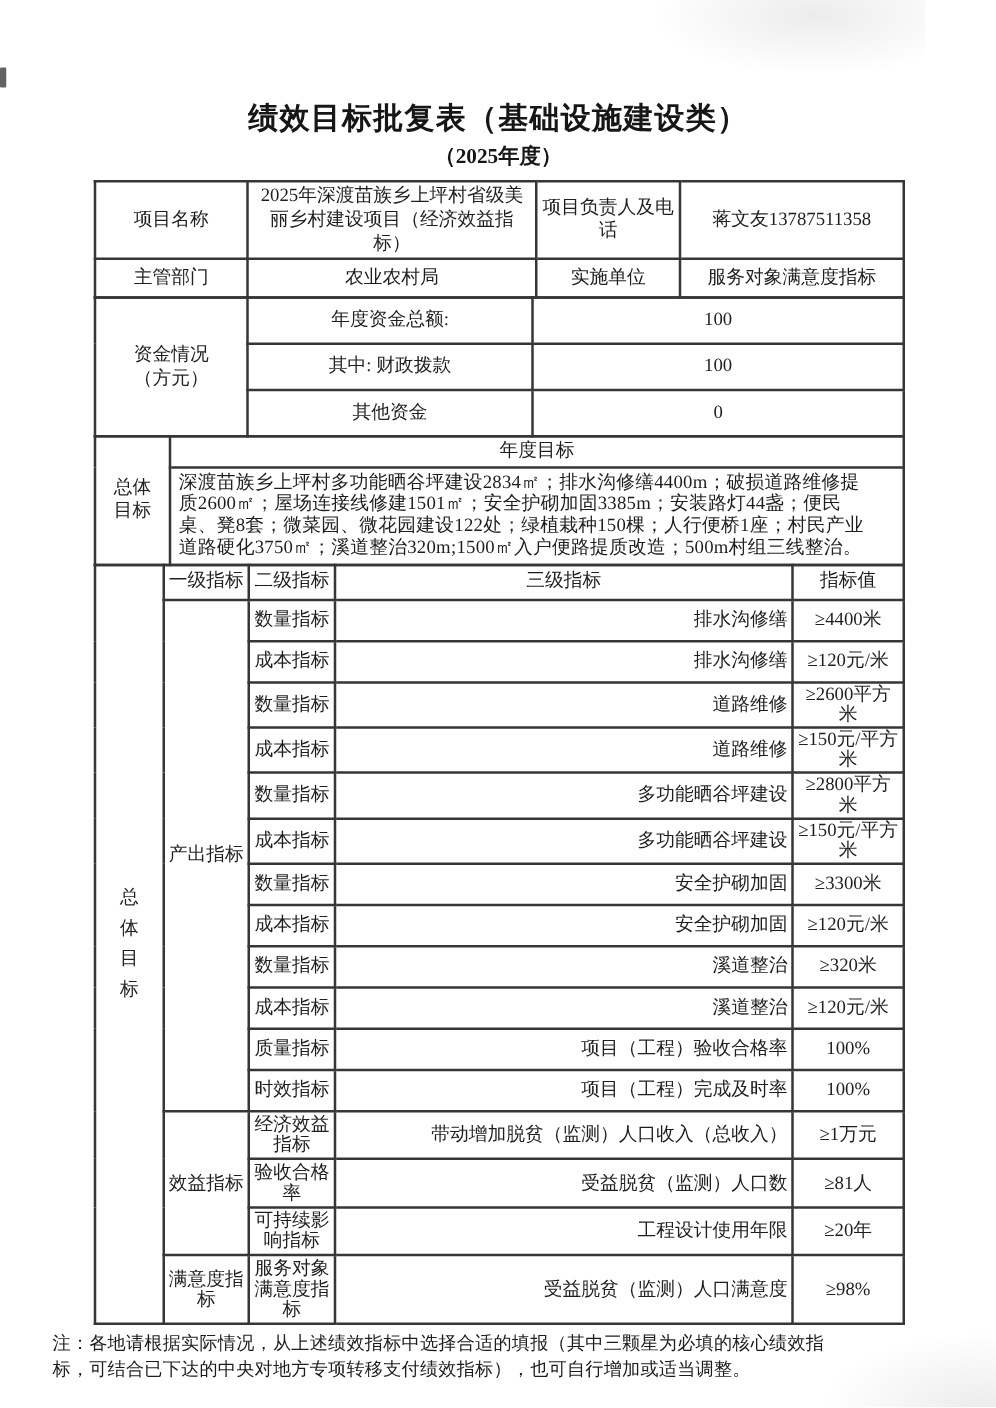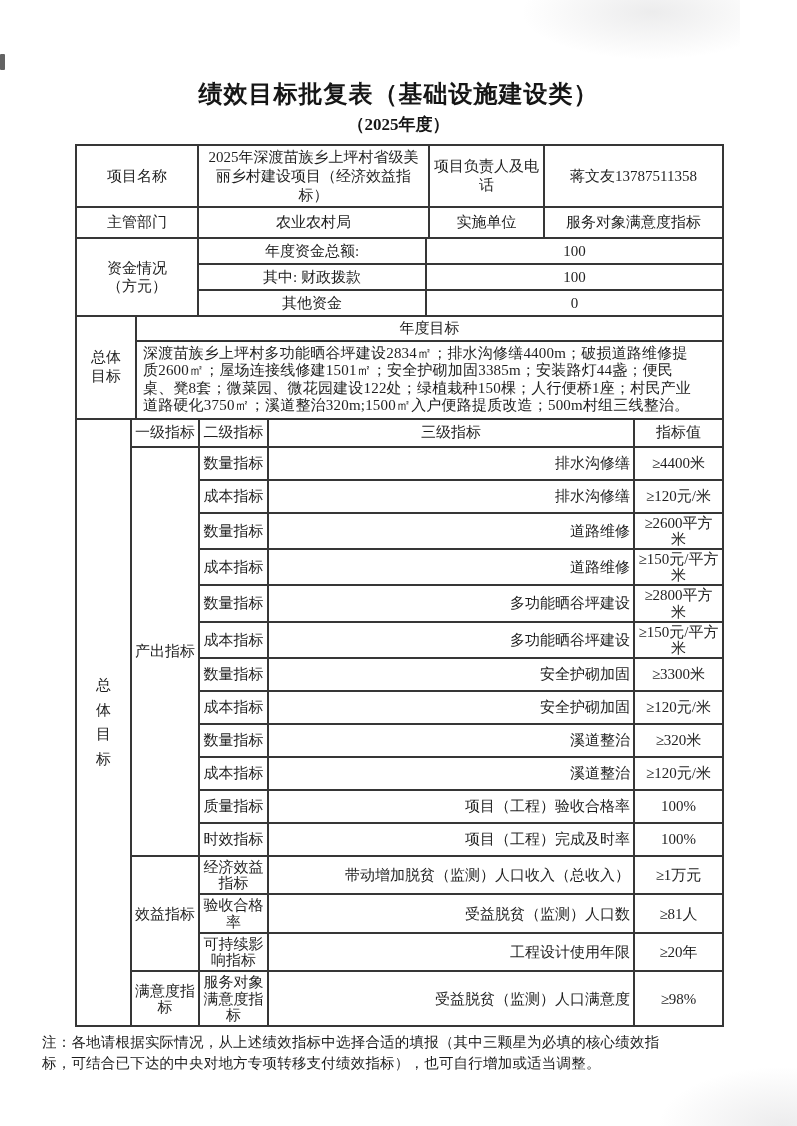--- a/index.html
+++ b/index.html
@@ -59,21 +59,21 @@
     padding: 2px 3px;
     line-height: 1.25;
     word-break: break-all;
   }
   #tblA { margin-top: 8px; }
   #tblB, #tblC, #tblD { margin-top: -2px; }
 
   #tblA tr.r1 td { height: 47px; }
   #tblA tr.r2 td { height: 31px; }
 
-  #tblB td { height: 26px; margin-top: 24px; }
+  #tblB td { height: 37px; margin-top: 24px; }
 
   #tblC td.goal-hdr { height: 24px; font-family: Liberation Serif, serif; }
   #tblC td.goal-body {
     height: 69px;
     text-align: left;
     padding: 3px 22px 3px 6px;
     line-height: 1.16;
     letter-spacing: .2px;
   }
 

